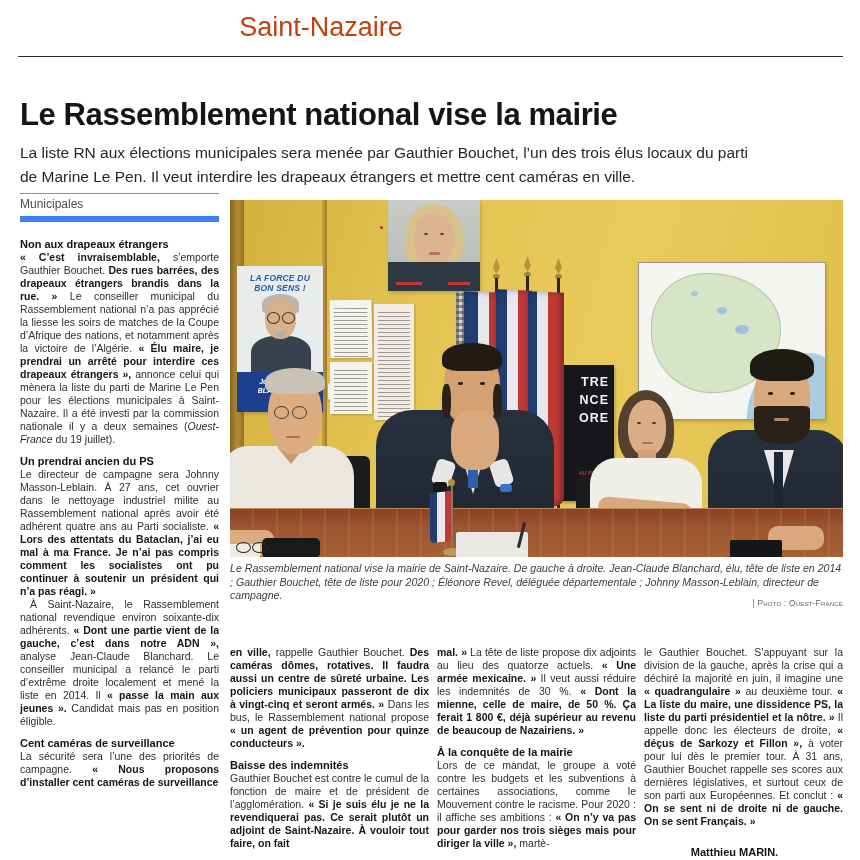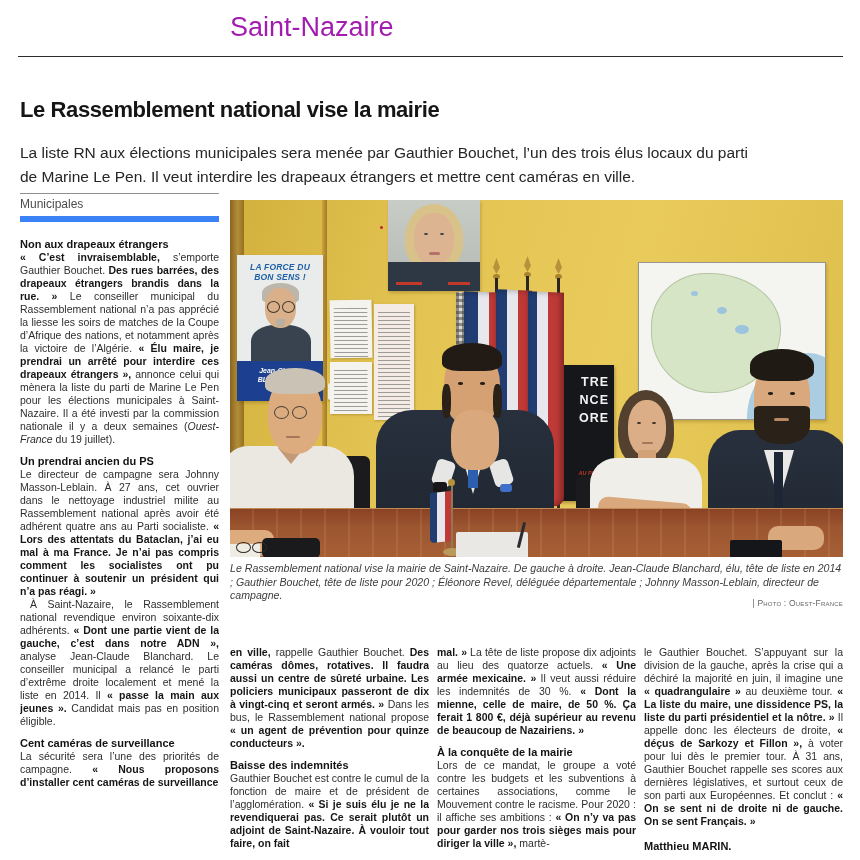--- a/index.html
+++ b/index.html
@@ -1,22 +1,22 @@
 <!DOCTYPE html>
 <html lang="fr"><head>
 <meta charset="utf-8">
 <style>
   html,body{margin:0;padding:0}
   body{width:860px;height:860px;background:#fff;position:relative;overflow:hidden;
        font-family:"Liberation Sans",sans-serif;color:#2d2d2d;}
   
-  .section-title{position:absolute;left:230px;top:12px;width:182px;text-align:left;
-       font-size:27px;color:#a21caf}
+  .section-title{position:absolute;left:230px;top:12px;width:182px;text-align:center;
+       font-size:27px;color:#c2410c}
   .top-rule{position:absolute;left:18px;width:825px;top:56px;border-top:1.5px solid #2c2c2c}
-  .headline{position:absolute;left:20px;top:97px;width:810px;font-size:22px;font-weight:700;
+  .headline{position:absolute;left:20px;top:97px;width:810px;font-size:31px;font-weight:700;
        letter-spacing:-.4px;color:#151515}
   .lede{position:absolute;left:20px;top:141px;width:745px;font-size:15.5px;line-height:24px;
        color:#262626}
   
   .rail{position:absolute;left:20px;top:193px;width:199px;height:660px;overflow:hidden}
   .kicker{font-size:12px;color:#4c4c4c;border-top:1px solid #909090;
        border-bottom:6px solid #3b82f6;padding:3px 0 5px;margin-bottom:16px}
   .bh{font-weight:700;font-size:11px;line-height:13px;color:#131313;margin:9px 0 0}
   .bp{margin:0;font-size:10.5px;line-height:13px;text-align:justify;color:#2d2d2d;hyphens:auto}
   .bp .b{font-weight:700;color:#161616}
@@ -25,21 +25,21 @@
   
   .photo{position:absolute;left:230px;top:200px;width:613px;height:357px;overflow:hidden;
        background:linear-gradient(105deg,#d2b03c,#e3c452 30%,#e9cb5c 60%,#ddbe4a 100%)}
   .photo *{position:absolute}
   .doorframe{left:0;top:0;width:14px;height:357px;background:linear-gradient(90deg,#8a6520,#b28e3a 55%,#96701f)}
   .dooredge{left:92px;top:0;width:5px;height:357px;background:linear-gradient(90deg,#cda43e,#a07a28)}
   .switch{left:98px;top:183px;width:13px;height:17px;background:#efeee8;border-radius:2px;
        box-shadow:0 1px 2px rgba(60,40,0,.4)}
   .pin{width:3px;height:3px;border-radius:50%;background:#b23}
   
-  .poster-force{left:7px;top:55px;width:86px;height:146px;background:#e9ecea;box-shadow:1px 2px 3px rgba(90,60,0,.25)}
+  .poster-force{left:7px;top:66px;width:86px;height:146px;background:#e9ecea;box-shadow:1px 2px 3px rgba(90,60,0,.25)}
   .pf-txt{left:4px;top:7px;width:78px;font:italic 700 8.5px/10px "Liberation Sans",sans-serif;
        color:#1d5fa8;text-align:center;letter-spacing:.2px}
   .pf-hair{left:25px;top:28px;width:37px;height:20px;background:#bdb6aa;border-radius:50% 50% 20% 20%}
   .pf-face{left:28px;top:33px;width:31px;height:40px;background:#d9b089;border-radius:46%}
   .pf-gl{left:30px;top:46px;width:11px;height:10px;border:1.3px solid #3c352c;border-radius:50%}
   .pf-gl2{left:45px;top:46px;width:11px;height:10px;border:1.3px solid #3c352c;border-radius:50%}
   .pf-goat{left:39px;top:64px;width:9px;height:8px;background:#b8b0a2;border-radius:0 0 50% 50%}
   .pf-suit{left:14px;top:70px;width:60px;height:40px;background:#39434f;border-radius:40% 40% 0 0}
   .pf-band{left:0;top:106px;width:86px;height:40px;background:#1d3f8f;color:#fff;
        font:italic 700 7px/9px "Liberation Sans",sans-serif;text-align:center;padding-top:5px;box-sizing:border-box}
@@ -146,21 +146,21 @@
        box-shadow:0 3px 0 #c7a23e,0 5px 0 #23232a}
   .tbl-pen{left:290px;top:322px;width:2.5px;height:26px;background:#2c2c30;transform:rotate(14deg)}
   .tbl-note{left:500px;top:340px;width:52px;height:18px;background:#14161a;border-radius:2px}
   
   .caption{position:absolute;left:230px;top:562px;width:613px;height:50px;font-style:italic;
        font-size:10.6px;line-height:13.5px;color:#3d3d3d}
   .credit{position:absolute;right:0;bottom:2px;font-style:normal;font-variant:small-caps;
        font-size:8.5px;letter-spacing:.2px;color:#666}
   .col{position:absolute;top:646px;width:199px;height:214px;overflow:hidden}
   .col1{left:230px}.col2{left:437px}.col3{left:644px}
-  .byline{font-weight:700;font-size:11px;color:#131313;text-align:left;padding-right:18px;margin-top:12px}
+  .byline{font-weight:700;font-size:11px;color:#131313;text-align:center;padding-right:18px;margin-top:18px}
 </style>
 </head>
 <body>
 
 <div class="section-title">Saint-Nazaire</div>
 <div class="top-rule"></div>
 <h1 class="headline" style="margin:0">Le Rassemblement national vise la mairie</h1>
 <div class="lede">La liste RN aux élections municipales sera menée par Gauthier Bouchet, l’un des trois élus locaux du parti de Marine Le Pen. Il veut interdire les drapeaux étrangers et mettre cent caméras en ville.</div>
 
 <div class="rail">

